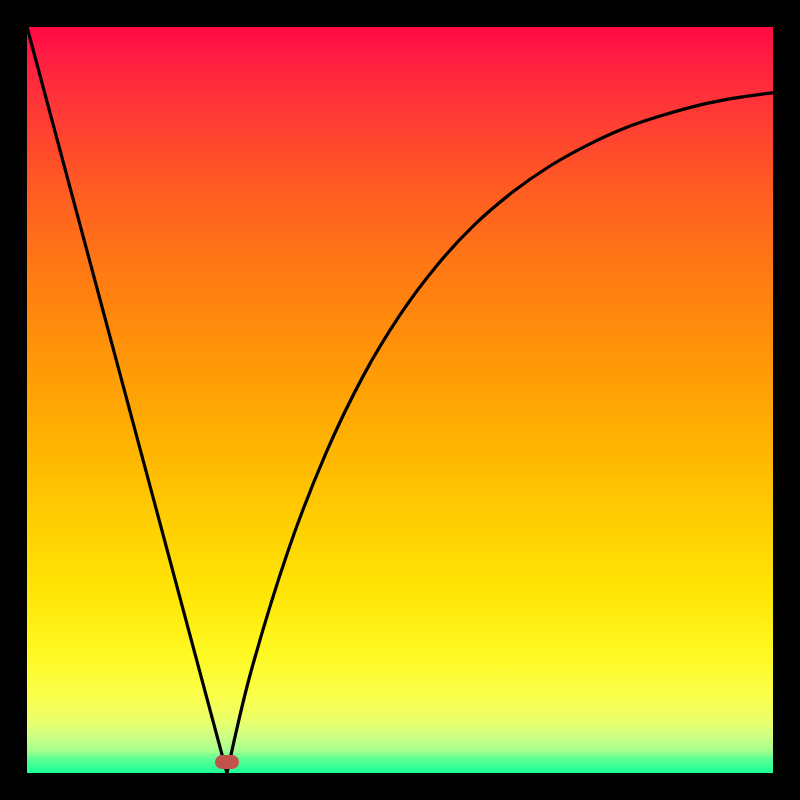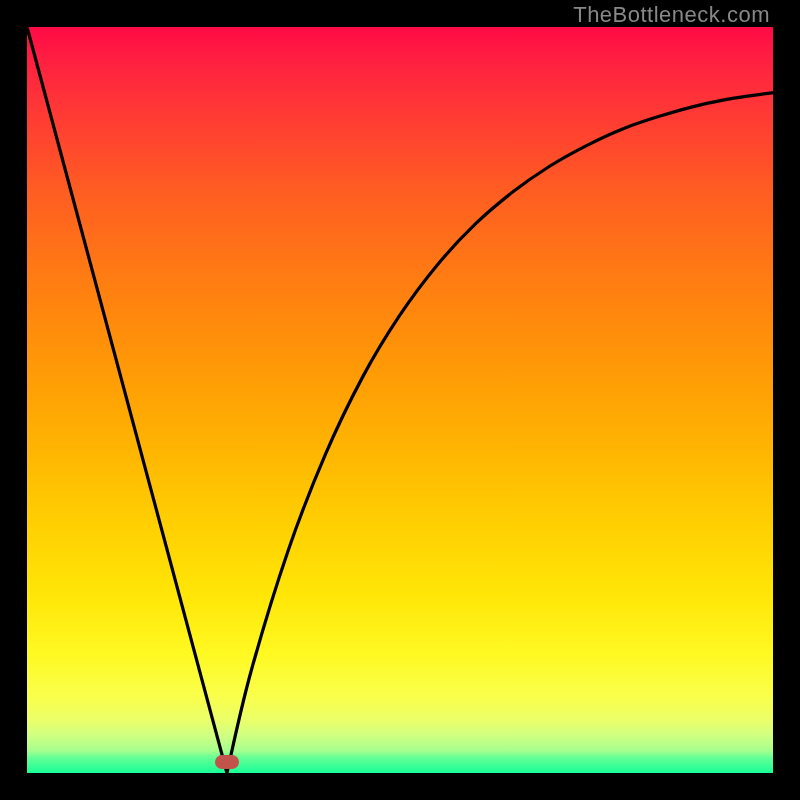--- a/index.html
+++ b/index.html
@@ -64,14 +64,13 @@
 <div class="stage">
   <div id="plot" class="plot-area" style="left: 27px; top: 27px; width: 746px; height: 746px;"></div>
 
   <svg id="curve" class="curve" viewBox="0 0 800 800">
     <line id="seg-left" stroke-width="3.2" x1="27" y1="27" x2="226.92800000000003" y2="773"></line>
     <path id="seg-right" stroke-width="3.2" d="M 226.92800000000003 773 C 231.22496 754.8722 239.78904 712.30544 250.79999999999998 672.29 C 261.81095999999997 632.27456 274.67199999999997 589.90176 288.09999999999997 550.692 C 301.52799999999996 511.48224 311.97200000000004 485.74523999999997 325.40000000000003 454.45799999999997 C 338.82800000000003 423.17076 349.272 401.98436 362.7 376.87399999999997 C 376.128 351.76363999999995 386.572 335.098 400 314.956 C 413.428 294.814 423.872 281.22188000000006 437.3 264.97400000000005 C 450.728 248.72612000000004 461.17199999999997 237.71516 474.59999999999997 224.69 C 488.02799999999996 211.66484 498.47200000000004 203.08584 511.90000000000003 192.612 C 525.328 182.13816 535.7719999999999 174.96164000000005 549.1999999999999 166.50200000000004 C 562.6279999999999 158.04236000000003 573.072 152.46228000000005 586.5 145.61400000000003 C 599.928 138.76572000000002 610.3720000000001 133.8271999999999 623.8000000000001 128.4559999999999 C 637.2280000000001 123.08479999999992 647.672 119.93668000000005 661.1 115.77400000000007 C 674.528 111.61132000000009 684.972 108.55272000000001 698.4 105.32999999999998 C 711.828 102.10727999999996 722.2719999999999 100.15275999999997 735.6999999999999 97.86999999999998 C 749.1279999999999 95.58723999999998 766.286 93.58795999999998 773 92.64799999999998"></path>
   </svg>
 
   <div id="marker" class="marker" style="width: 24px; height: 14px; left: 214.928px; top: 754.81px;"></div>
 
-  <div id="wm" class="watermark" style="right: 30px; top: 2px;">TheBottleneck.com</div>
 </div>
 
 </body></html>

